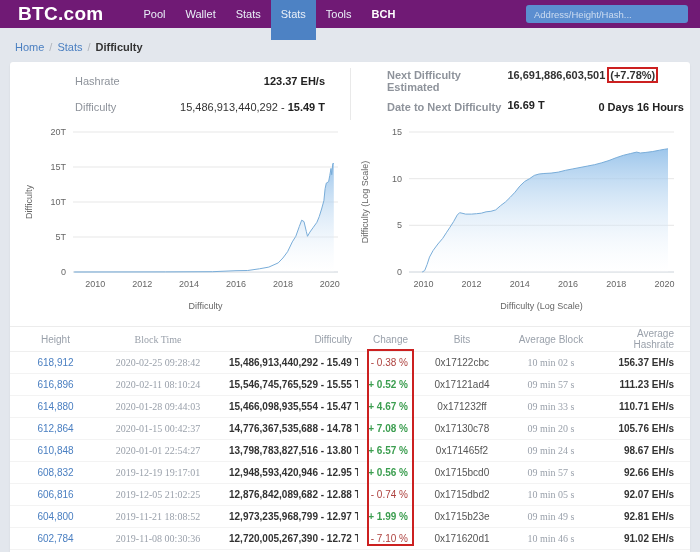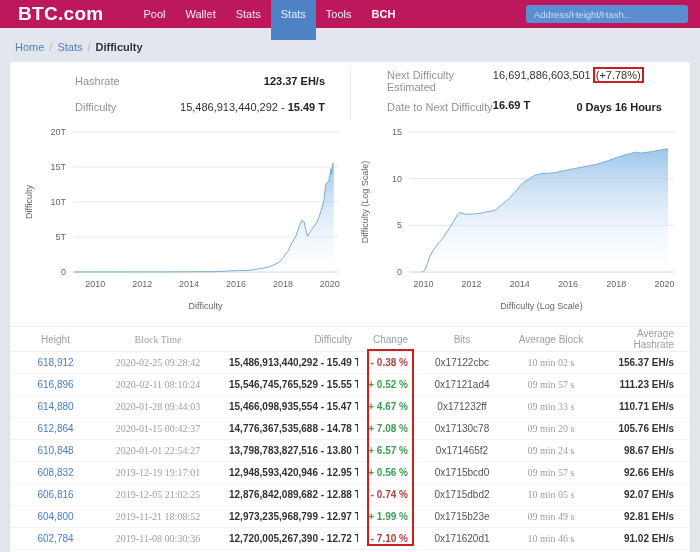--- a/index.html
+++ b/index.html
@@ -4,21 +4,21 @@
 <style>
   * { box-sizing: border-box; }
   html,body { margin:0; padding:0; }
   body {
     width:700px; height:552px; overflow:hidden;
     background:#e3e7ed;
     font-family:"Liberation Sans", sans-serif;
   }
   
   .nav {
-    height:28px; background:#be185d; display:flex; align-items:center;
+    height:28px; background:#701a75; display:flex; align-items:center;
   }
   .logo {
     color:#fff; font-weight:bold; font-size:19px; margin:0 30px 0 18px;
     letter-spacing:.3px; cursor:pointer;
   }
   .nav-item {
     color:#eaf0f8; font-size:11px; line-height:28px; padding:12px 10px; cursor:pointer;
     white-space:nowrap;
   }
   .nav-item.active { background:#4d82c4; }
@@ -42,21 +42,21 @@
   .card {
     margin:0 10px; background:#fff; border-radius:3px; height:492px;
     box-shadow:0 1px 2px rgba(0,0,0,.08);
   }
   
   .stats { display:flex; padding-top:6px; }
   .stats-col { width:50%; }
   .stats-col.right { border-left:1px solid #e9e9e9; }
   .stat-row { display:flex; justify-content:space-between; align-items:center; height:26px; }
   .stats-col.left .stat-row { padding:0 25px 0 65px; }
-  .stats-col.right .stat-row { padding:0 28px 0 36px; }
+  .stats-col.right .stat-row { padding:0 6px 0 36px;font-weight:bold; }
   .stat-label { color:#8e939b; font-size:11px; }
   .stat-value { color:#333; font-size:11px; }
   .stat-value b { color:#222; }
   .hl-box { border:2px solid #cc2020; padding:0 1px; margin:16px 2px; display:inline-block; }
   
   .charts { display:flex; padding-left:8px; }
   svg.chart { width:330px; height:196px; display:block; }
   svg.chart + svg.chart { margin-left:6px; }
   .grid { stroke:#e7e7e7; stroke-width:1; }
   .grid.axis { stroke:#ccd3da; }
@@ -71,21 +71,21 @@
   .c1 { text-align:center;font-family:Liberation Serif, serif; }
   .c2 { text-align:right; padding-right:6px; }
   .c3 { text-align:right; padding-right:8px; }
   .c4 { text-align:center; }
   .c5 { text-align:center; }
   .c6 { text-align:right; padding-right:16px; }
   td.c0 { color:#4a7fc1; cursor:pointer; }
   td.c1 { color:#9aa1ab; }
   td.c2 { color:#333; font-weight:bold; }
   td.c3.pos { color:#3c9e50; font-weight:bold; }
-  td.c3.neg { color:#ae423f; font-weight:bold; }
+  td.c3.neg { color:#ae423f; font-weight:normal; }
   td.c4 { color:#555; }
   td.c5 { color:#9aa1ab;font-family:Liberation Serif, serif; }
   td.c6 { color:#333; font-weight:bold; }
   .col-annotation {
     position:absolute; left:357px; top:22px; width:47px; height:197px;
     border:2px solid #cc2020; pointer-events:none;
   }
 </style>
 </head>
 <body>

